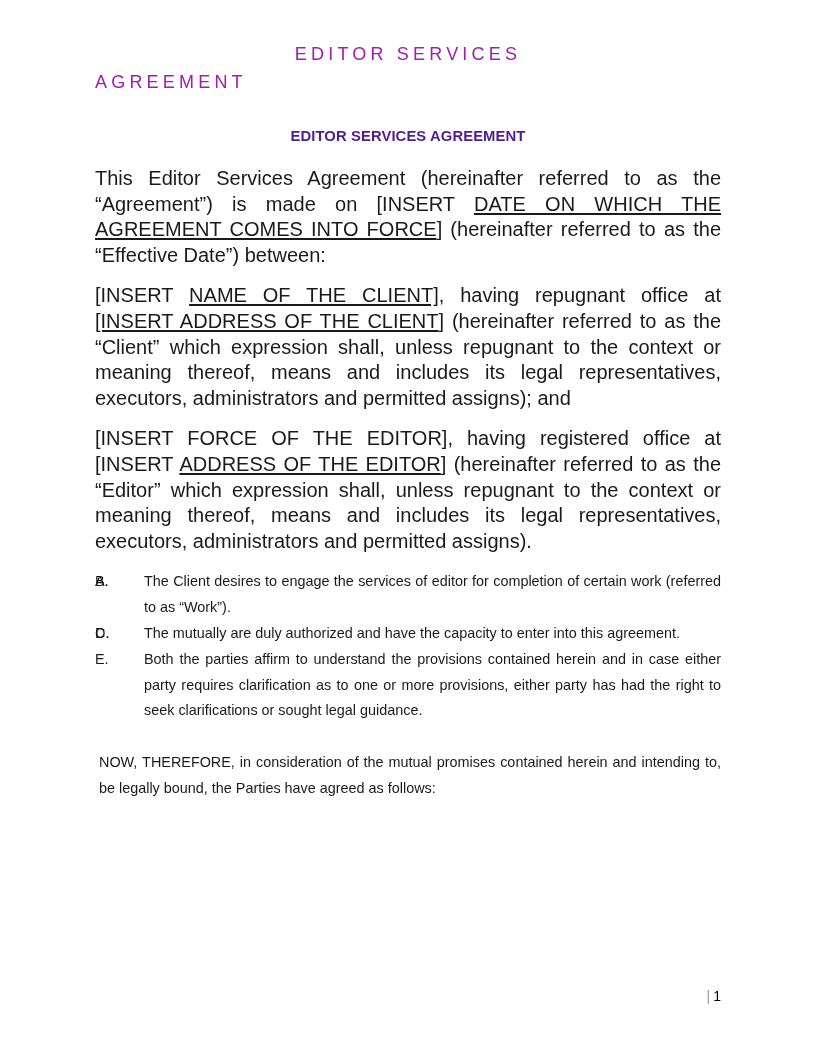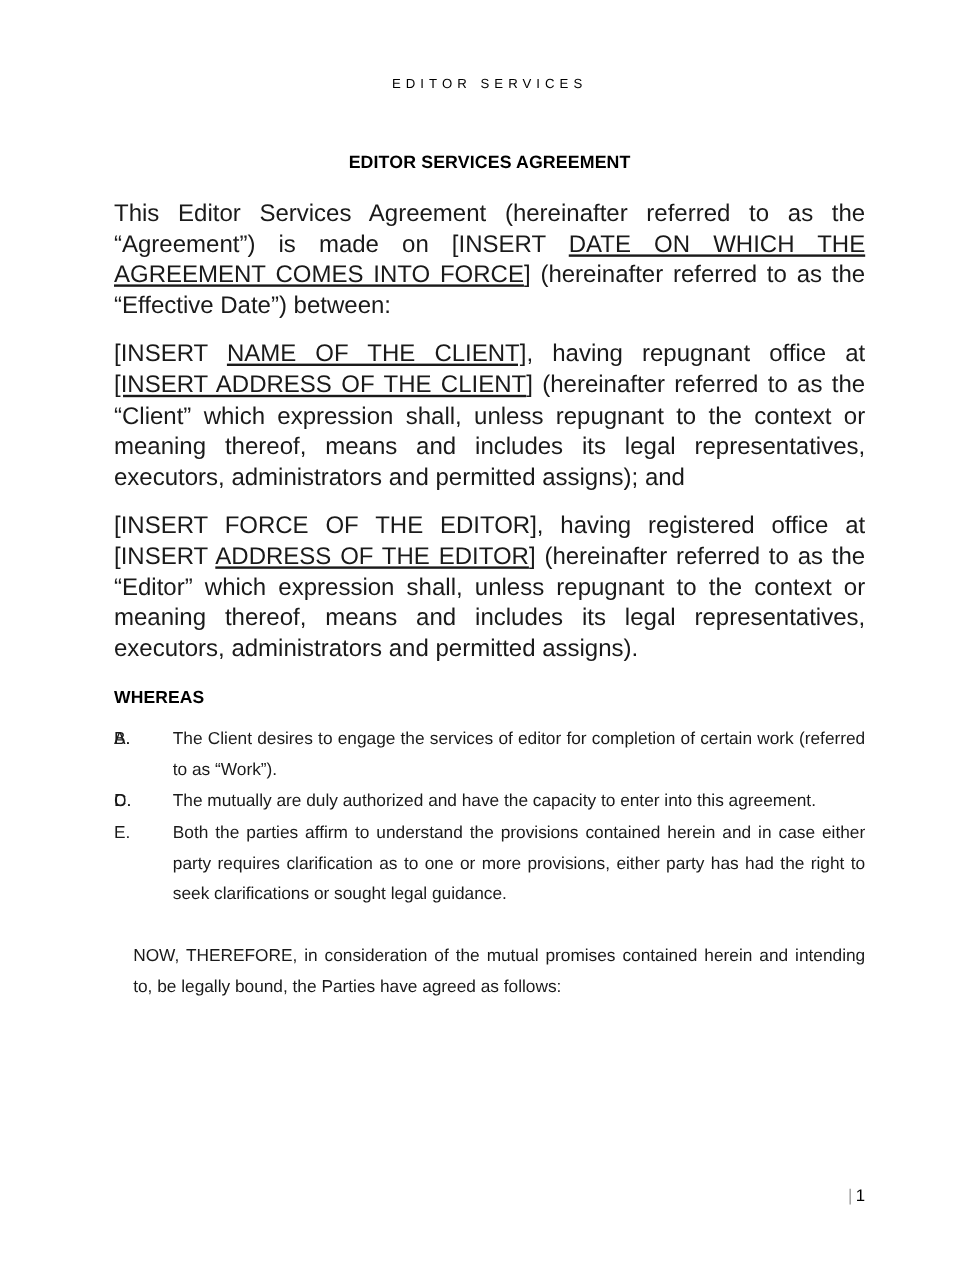--- a/index.html
+++ b/index.html
@@ -16,25 +16,25 @@
     height: 1056px;
     background: #ffffff;
     overflow: hidden;
     box-sizing: border-box;
   }
 
   
   .doc-header {
     position: absolute;
     left: 95px;
-    top: 56px;
+    top: 40px;
     width: 626px;
-    font-size: 11px;
+    font-size: 18px;
     letter-spacing: 4.2px;
-    color: #000000;
+    color: #a21caf;
     text-align: center;
     line-height: 28px;
     white-space: normal;
   }
   .doc-header .hdr-line2 {
     display: block;
     text-align: left;
   }
 
   
@@ -42,21 +42,21 @@
     position: absolute;
     left: 95px;
     top: 128px;
     width: 626px;
   }
 
   .doc-title {
     font-size: 14.8px;
     font-weight: bold;
     text-align: center;
-    color: #000000;
+    color: #4c1d95;
     margin: 0 0 22px 0;
     letter-spacing: 0.1px;
   }
 
   p.para {
     font-size: 20px;
     line-height: 25.6px;
     text-align: justify;
     color: #1a1a1a;
     margin: 0 0 15px 0;
@@ -95,21 +95,21 @@
     font-size: 14.4px;
     line-height: 25.8px;
     color: #1a1a1a;
   }
 
   p.closing {
     font-size: 14.4px;
     line-height: 25.6px;
     text-align: justify;
     color: #1a1a1a;
-    margin: 26px 0 0 16px;
+    margin: 26px 0 0 4px;
   }
 
   
   .doc-footer {
     position: absolute;
     left: 95px;
     top: 988px;
     width: 626px;
     text-align: right;
     font-size: 14px;
@@ -120,40 +120,40 @@
     padding-right: 3px;
   }
 </style>
 </head>
 <body>
 
 <div class="page">
 
   <div class="doc-header">
     <span>EDITOR SERVICES</span>
+    <span class="hdr-line2">AGREEMENT</span>
   </div>
 
   <div class="content">
 
     <h1 class="doc-title">EDITOR SERVICES AGREEMENT</h1>
 
     <p class="para">
       <span>This Editor Services Agreement (hereinafter referred to as the “Agreement”) is made on [INSERT </span><span class="u">DATE ON WHICH THE AGREEMENT COMES INTO FORCE</span><span>] (hereinafter referred to as the “Effective Date”) between:</span>
     </p>
 
     <p class="para">
       <span>[INSERT </span><span class="u">NAME OF THE CLIENT]</span><span>, having repugnant office at </span><span class="u">[INSERT ADDRESS OF THE CLIENT</span><span>] (hereinafter referred to as the “Client” which expression shall, unless repugnant to the context or meaning thereof, means and includes its legal representatives, executors, administrators and permitted assigns); and</span>
     </p>
 
     <p class="para">
       <span>[INSERT FORCE OF THE EDITOR], having registered office at [INSERT </span><span class="u">ADDRESS OF THE EDITOR</span><span>] (hereinafter referred to as the “Editor” which expression shall, unless repugnant to the context or meaning thereof, means and includes its legal representatives, executors, administrators and permitted assigns).</span>
     </p>
 
 
-    <h2 class="whereas">WHEREAS</h2>
 
     <ol class="alpha-list">
       <li>
         <span class="marker">A.</span>
       </li>
       <li>
         <span class="marker">B.</span>
         <span>The Client desires to engage the services of editor for completion of certain work (referred to as “Work”).</span>
       </li>
       <li>

